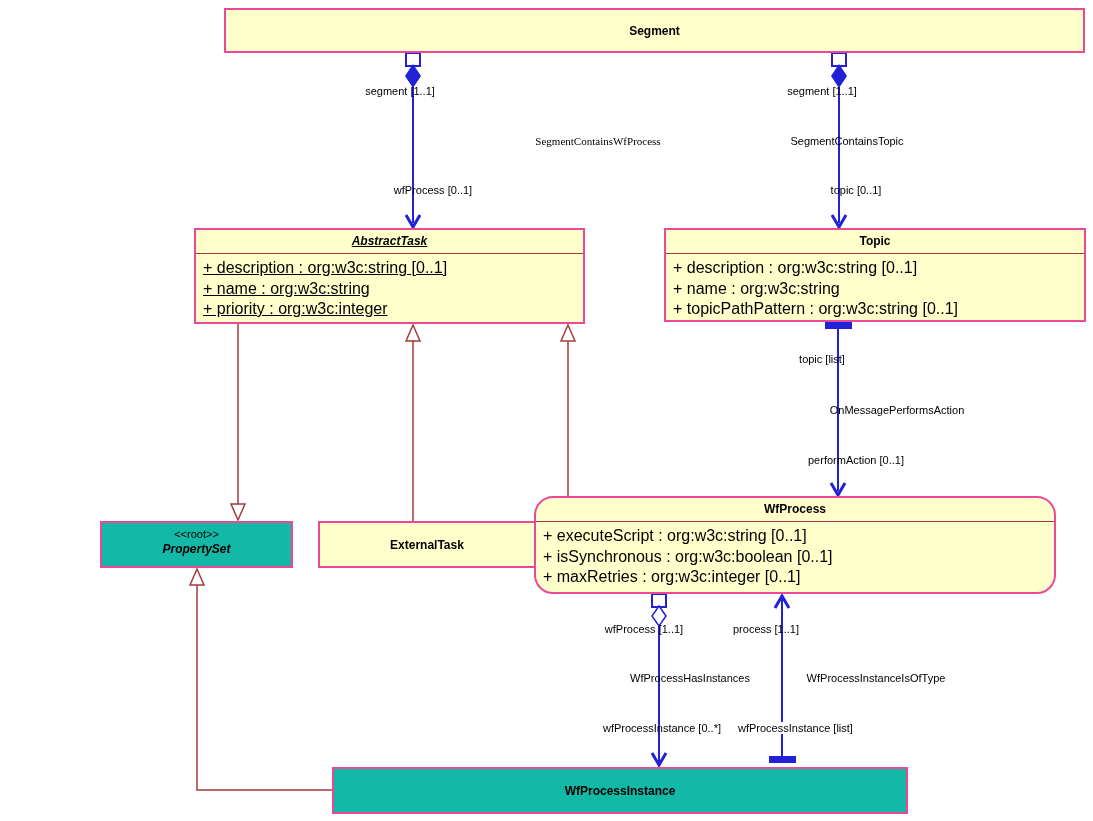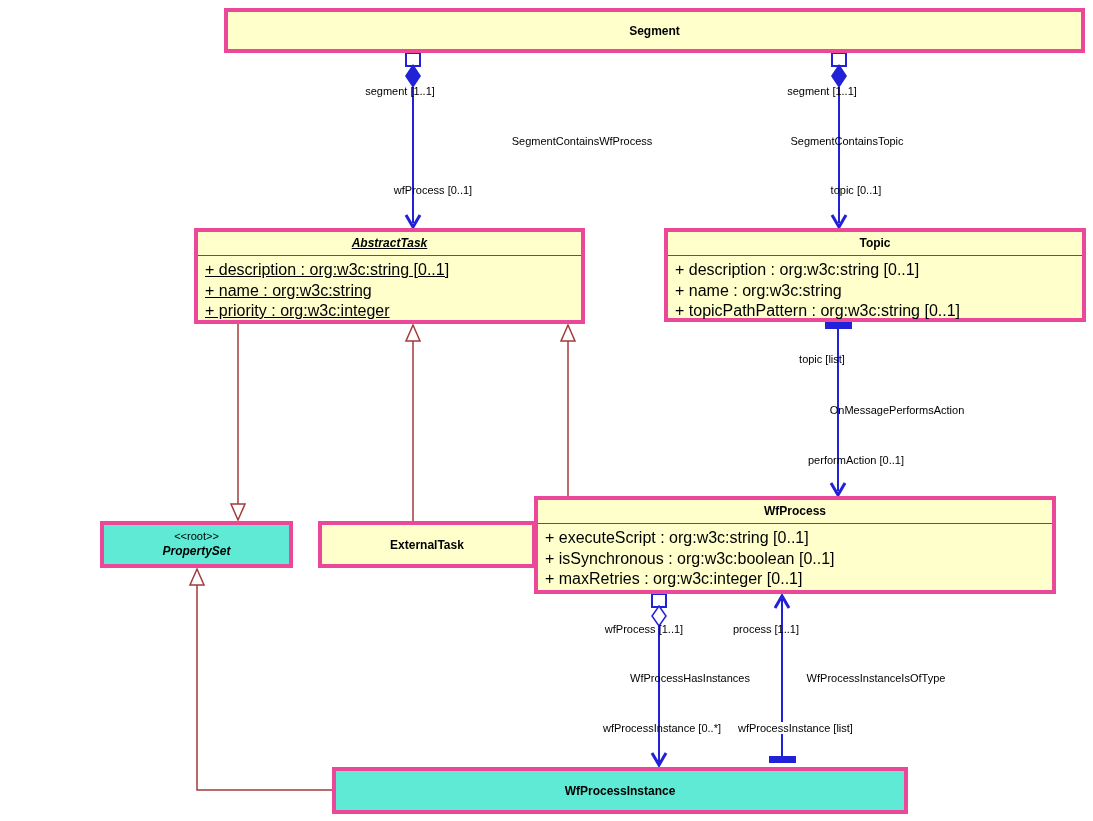--- a/index.html
+++ b/index.html
@@ -1,24 +1,24 @@
 <!DOCTYPE html>
 <html><head>
 <meta charset="utf-8">
 <style>
   html,body{margin:0;padding:0;background:#ffffff;}
   #canvas{
     position:relative;width:1093px;height:821px;background:#ffffff;
     font-family:"Liberation Sans", sans-serif;color:#000;overflow:hidden;
   }
   .cls{
-    position:absolute;background:#FFFFCC;border:4px solid #ec4899;
+    position:absolute;background:#FFFFCC;border:2px solid #ec4899;
     box-sizing:border-box;z-index:2;
   }
-  .cls-root{background:#5eead4;}
+  .cls-root{background:#14b8a6;}
   .cls .title{
     text-align:center;font-weight:bold;font-size:12px;line-height:22px;
     white-space:nowrap;
   }
   .title.abstract{font-style:italic;}
   .cls .titlebar{border-bottom:1px solid #A33A3A;height:23px;}
   .cls .attrs{padding:4px 0 0 7px;}
   .cls .attr{font-size:16px;line-height:20.5px;white-space:nowrap;}
   .stereo{font-size:11px;font-weight:normal;font-style:normal;line-height:14px;margin-top:4px;}
   .lbl{
@@ -126,39 +126,39 @@
       <div>PropertySet</div>
     </div>
   </div>
 
   <div class="cls" style="left:318px;top:521px;width:218px;height:47px;">
     <div class="center-v">
         <span class="title">ExternalTask</span>
       </div>
   </div>
 
-  <div class="cls" style="left:534px;top:496px;width:522px;height:98px;">
+  <div class="cls" style="left:534px;top:496px;width:522px;height:98px;border-radius:19px;">
     <div class="titlebar">
         <div class="title">WfProcess</div>
       </div>
     <div class="attrs">
       <div class="attr">+ executeScript : org:w3c:string [0..1]</div>
       <div class="attr">+ isSynchronous : org:w3c:boolean [0..1]</div>
       <div class="attr">+ maxRetries : org:w3c:integer [0..1]</div>
     </div>
   </div>
 
   <div class="cls cls-root" style="left:332px;top:767px;width:576px;height:47px;">
     <div class="center-v">
         <span class="title">WfProcessInstance</span>
       </div>
   </div>
 
   <div class="lbl" style="left:400px;top:91px;">segment [1..1]</div>
-  <div class="lbl" style="left:582px;top:141px;">SegmentContainsWfProcess</div>
+  <div class="lbl" style="left:598px;top:141px;font-family:Liberation Serif, serif;">SegmentContainsWfProcess</div>
   <div class="lbl" style="left:430px;top:190px;padding-left:6px;">wfProcess [0..1]</div>
 
   <div class="lbl" style="left:822px;top:91px;">segment [1..1]</div>
   <div class="lbl" style="left:847px;top:141px;">SegmentContainsTopic</div>
   <div class="lbl" style="left:856px;top:190px;">topic [0..1]</div>
 
   <div class="lbl" style="left:822px;top:359px;">topic [list]</div>
   <div class="lbl" style="left:897px;top:410px;">OnMessagePerformsAction</div>
   <div class="lbl" style="left:856px;top:460px;">performAction [0..1]</div>
 

